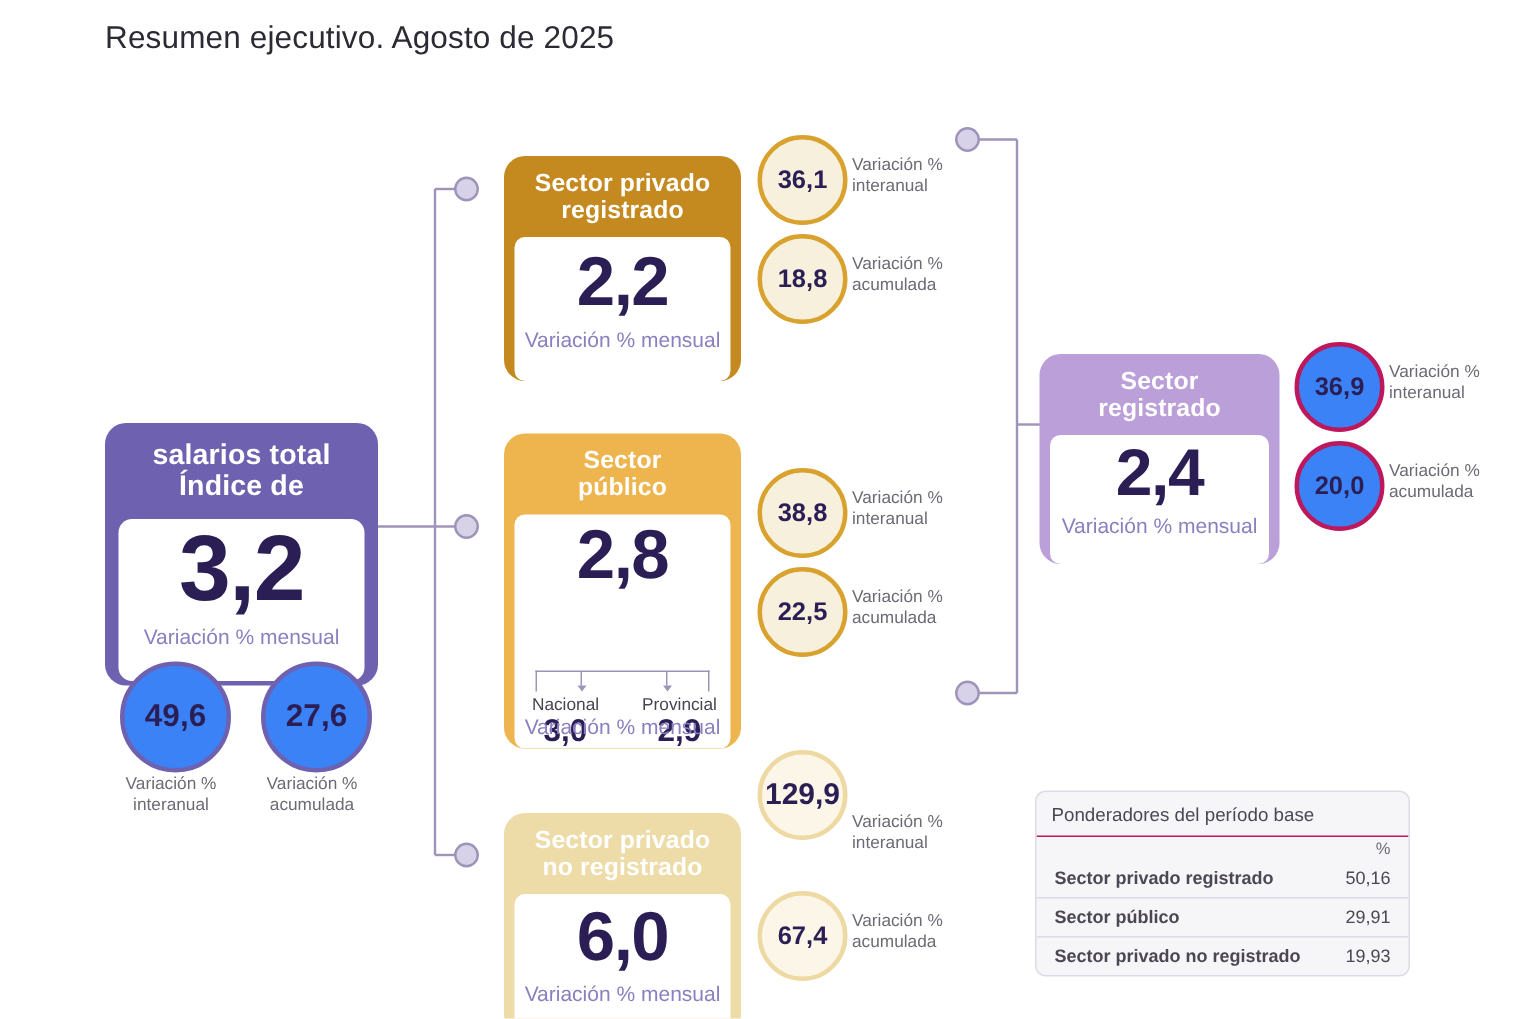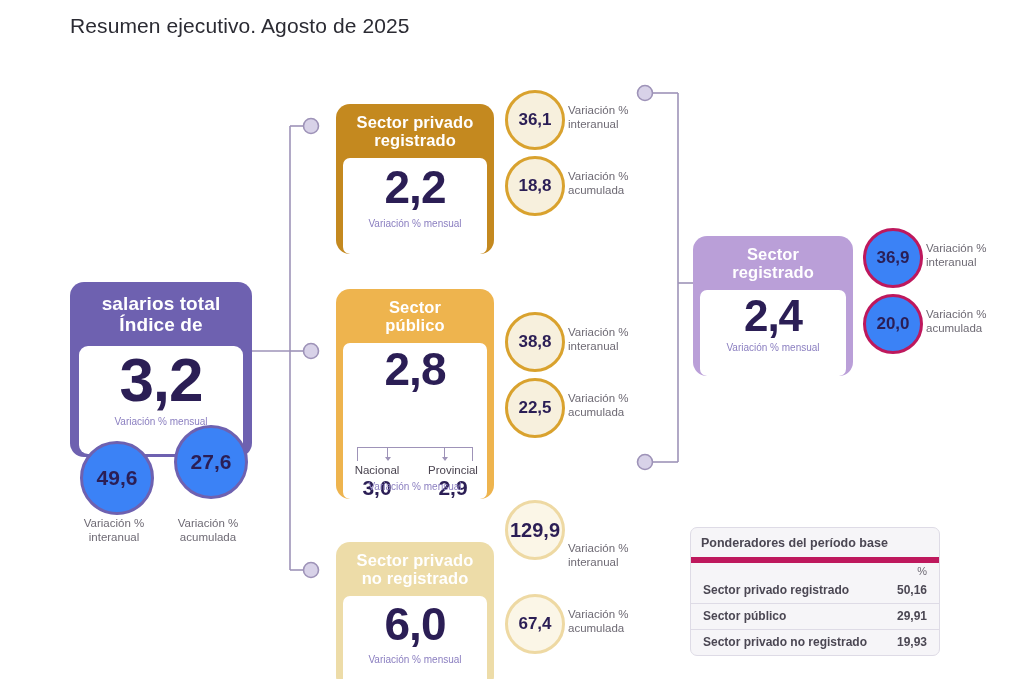--- a/index.html
+++ b/index.html
@@ -27,21 +27,21 @@
     line-height:1.12;letter-spacing:.1px;
   }
   .card .body{
     background:#ffffff;text-align:center;
     display:flex;flex-direction:column;align-items:center;justify-content:flex-start;
   }
   .card .bigval{
     font-weight:bold;color:#2b1e55;line-height:.98;
     letter-spacing:-1px;
   }
-  .card .caption{color:#8b7fc0;font-size:10px;}
+  .card .caption{color:#8b7fc0;font-size:14px;}
 
   
   #card-total{left:70px;top:258px;width:182px;height:175px;
     background:#6e61b0;padding:0;}
   #card-total .head{font-size:19px;padding:11px 6px 10px;}
   #card-total .body{
     margin:0 9px 9px;border-radius:9px;height:106px;
     padding-top:2px;
   }
   #card-total .bigval{font-size:62px;margin-top:2px;}
@@ -110,34 +110,34 @@
     position:absolute;font-size:11.5px;color:#6e6a74;line-height:1.22;
   }
 
   
   #weights{
     position:absolute;left:690px;top:527px;width:248px;
     background:#f6f5f8;border:1px solid #dedbe6;border-radius:7px;
     overflow:hidden;
   }
   #weights .wtitle{
-    font-size:12.5px;font-weight:bold;color:#4b4753;
-    padding:8px 10px 7px;border-bottom:6px solid #be185d;
+    font-size:12.5px;font-weight:normal;color:#4b4753;
+    padding:8px 10px 7px;border-bottom:1px solid #be185d;
   }
   #weights .wpct{
     font-size:11px;color:#6e6a74;text-align:right;
     padding:2px 12px 0;height:13px;
   }
   #weights .wrow{
     display:flex;justify-content:space-between;align-items:center;
     padding:5px 12px 6px;font-size:12px;font-weight:bold;color:#4b4753;
     border-bottom:1px solid #dedbe6;
   }
   #weights .wrow:last-child{border-bottom:none;}
-  #weights .wrow .wval{font-weight:bold;}
+  #weights .wrow .wval{font-weight:normal;}
 
   
   svg#links{position:absolute;left:0;top:0;width:1024px;height:679px;pointer-events:none;}
   svg#links line, svg#links path{stroke:#9e93b8;stroke-width:1.6;fill:none;}
   svg#links circle.node{fill:#d8d2e8;stroke:#9e93b8;stroke-width:1.6;}
 </style>
 </head>
 <body>
 
 <div id="canvas">
@@ -175,21 +175,21 @@
   </div>
 
   <div class="circ purple" style="left:80px;top:441px;width:68px;height:68px;font-size:21px;">
     <span>49,6</span>
   </div>
   <div class="circ-label" style="left:68px;top:516px;width:92px;text-align:center;">
     <div>Variación %</div>
     <div>interanual</div>
   </div>
 
-  <div class="circ purple" style="left:174px;top:425px;width:68px;height:68px;font-size:21px;">
+  <div class="circ purple" style="left:174px;top:441px;width:68px;height:68px;font-size:21px;">
     <span>27,6</span>
   </div>
   <div class="circ-label" style="left:162px;top:516px;width:92px;text-align:center;">
     <div>Variación %</div>
     <div>acumulada</div>
   </div>
 
   <div class="card" id="card-spr">
     <div class="head">
       <div>Sector privado</div>

